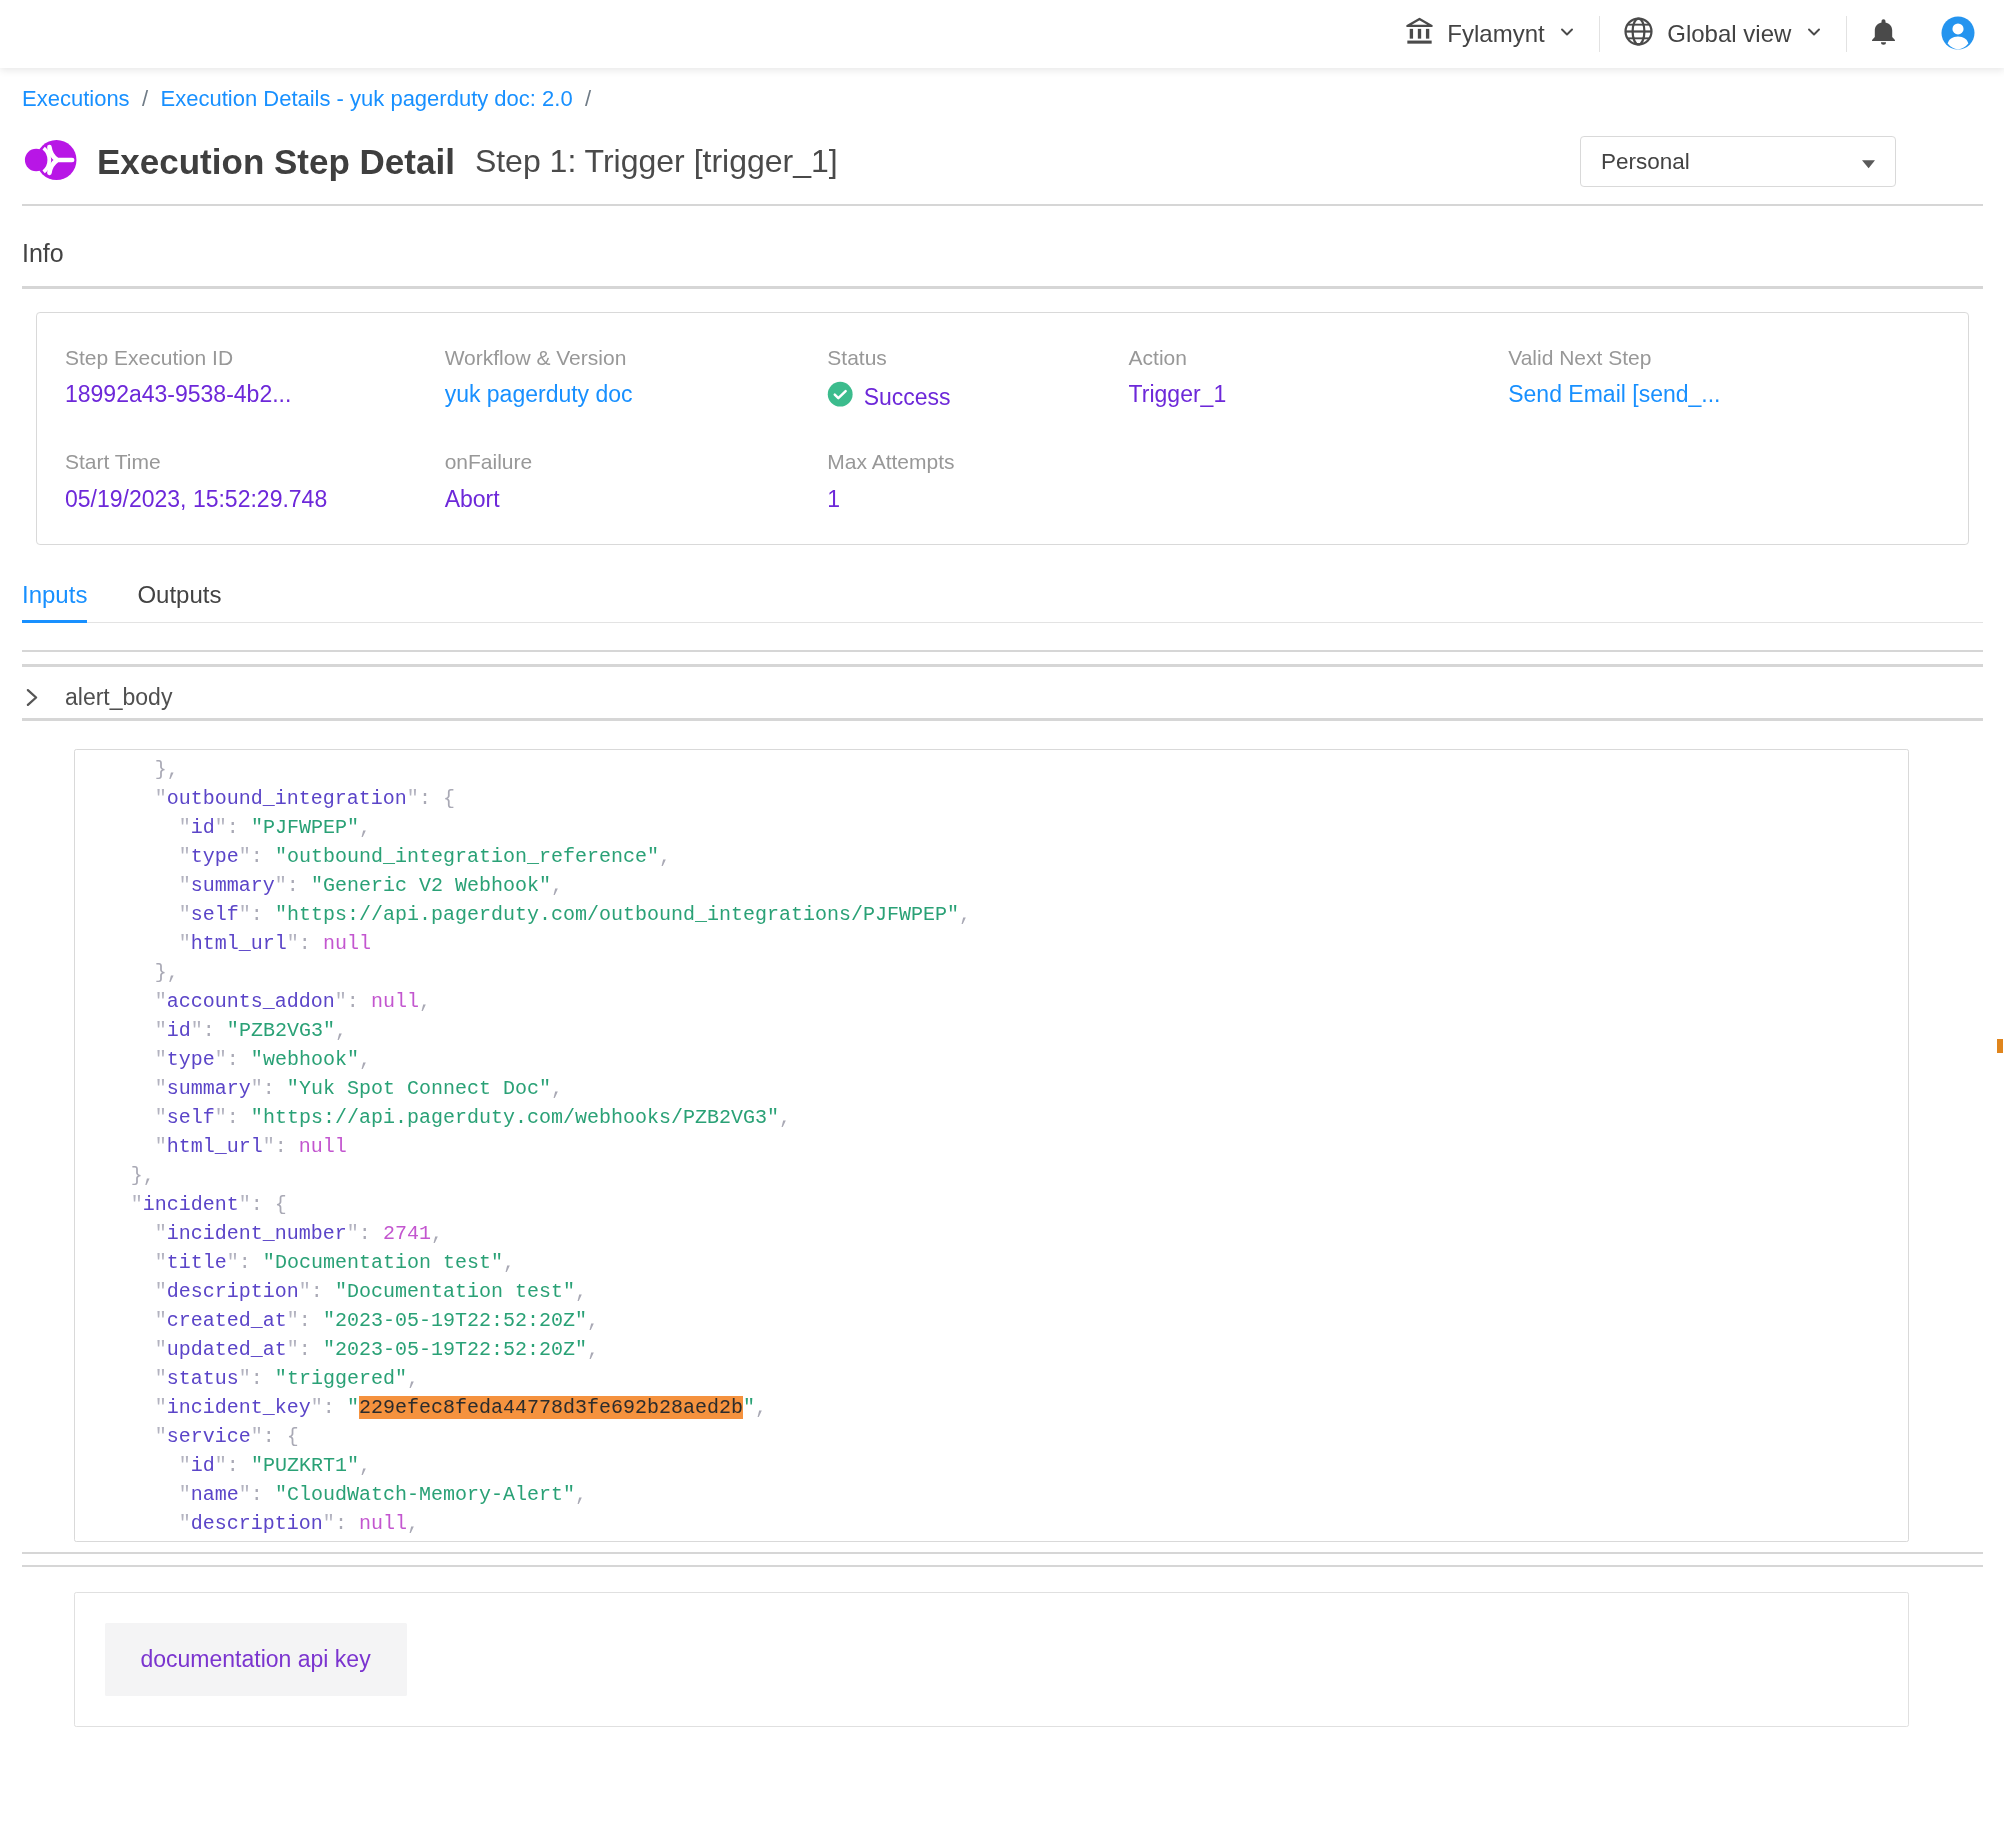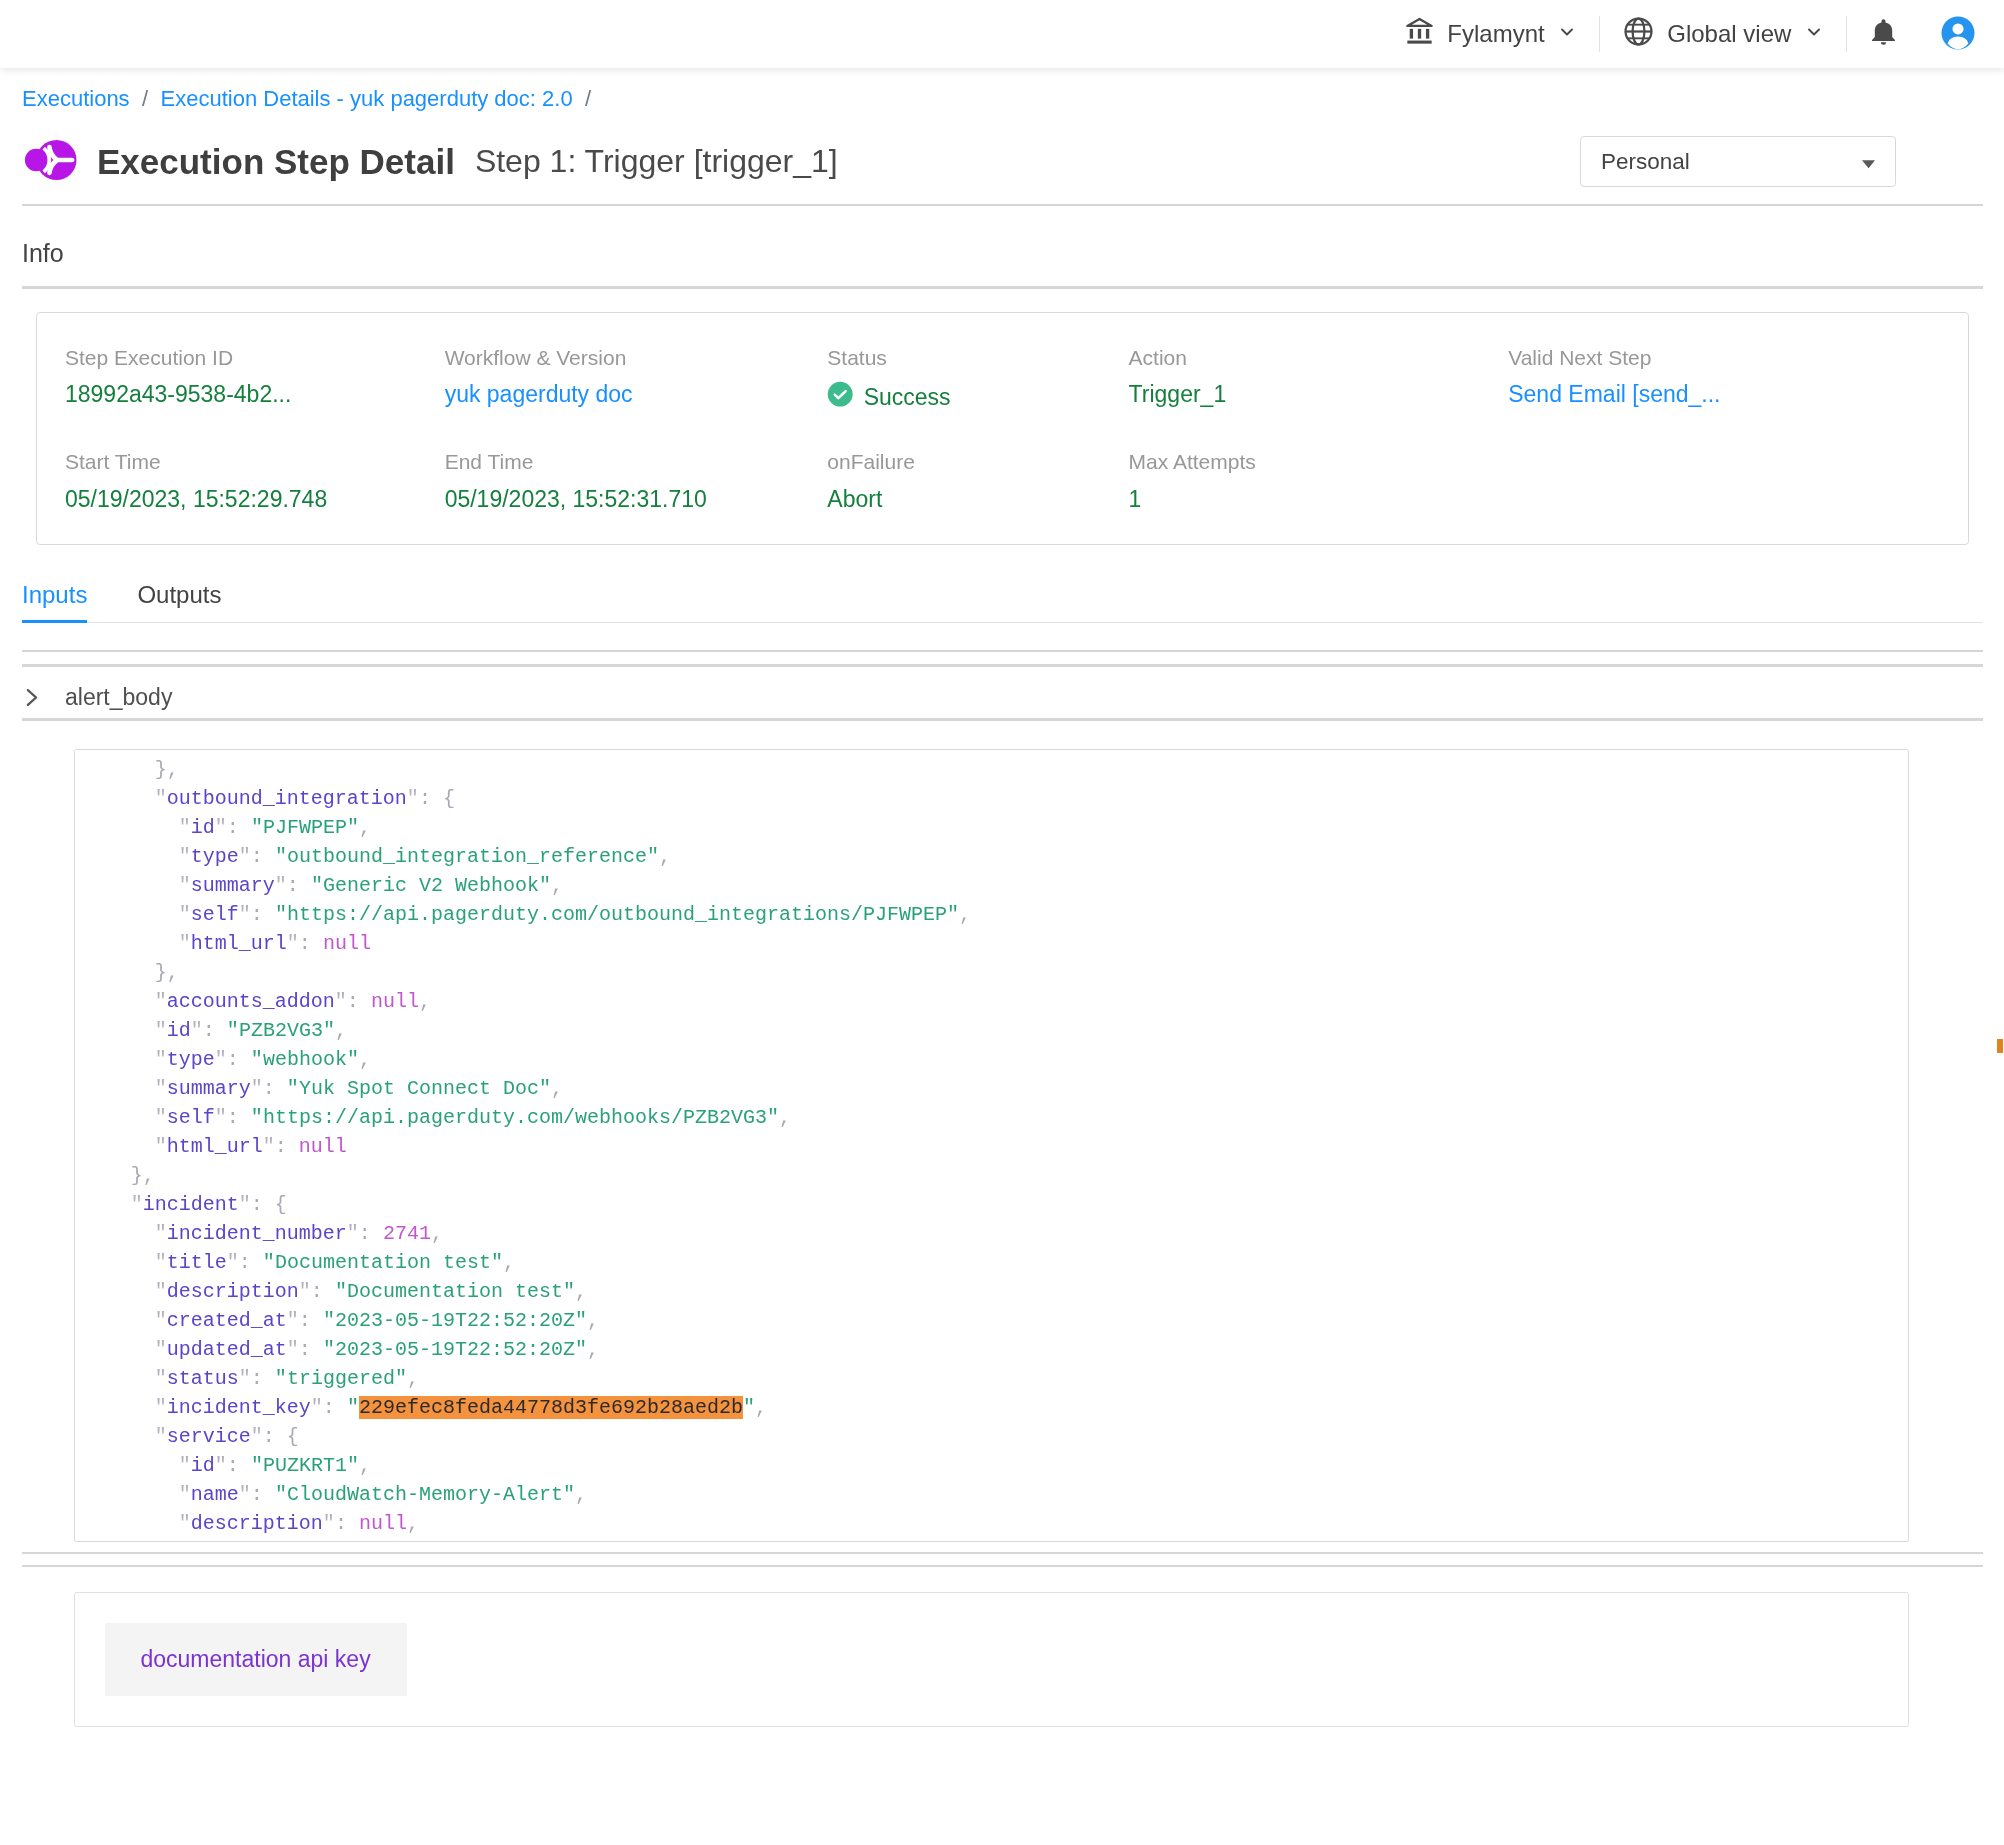--- a/index.html
+++ b/index.html
@@ -47,21 +47,21 @@
   .div-keyname    { margin-top:11px; }
 
   .info-heading { margin-top:33px; font-size:25px; color:#434343; }
 
   .info-card {
     margin:23px 14px 0; border:1.6px solid #d9d9d9; border-radius:3.9px;
     padding:33px 7.8px 31px 28px;
     display:grid; grid-template-columns:1.26fr 1.27fr 1fr 1.26fr 1.5fr; row-gap:36px;
   }
   .field .label { font-size:21px; color:#989898; }
-  .field .value { font-size:23px; color:#15803d; margin-top:11.7px; }
+  .field .value { font-size:23px; color:#6d28d9; margin-top:11.7px; }
   .field .value.link { color:#1890ff; cursor:pointer; }
   .status-value { display:flex; align-items:center; gap:10px; }
 
   .tabs { display:flex; gap:50px; margin-top:36px; font-size:24px; }
   .tab { padding-bottom:11.7px; cursor:pointer; color:#434343; }
   .tab.active { color:#1890ff; border-bottom:3.1px solid #1890ff; }
   .tab-hairline { height:1.6px; background:#e3e3e3; margin-top:-1.6px; }
 
   .params-heading { margin-top:20px; display:flex; align-items:center; gap:15.5px; font-size:23px; color:#434343; }
 
@@ -213,24 +213,20 @@
       <div class="label">Action</div>
       <div class="value">Trigger_1</div>
     </div>
     <div class="field">
       <div class="label">Valid Next Step</div>
       <div class="value link">Send Email [send_...</div>
     </div>
     <div class="field">
       <div class="label">Start Time</div>
       <div class="value">05/19/2023, 15:52:29.748</div>
-    </div>
-    <div class="field">
-      <div class="label">End Time</div>
-      <div class="value">05/19/2023, 15:52:31.710</div>
     </div>
     <div class="field">
       <div class="label">onFailure</div>
       <div class="value">Abort</div>
     </div>
     <div class="field">
       <div class="label">Max Attempts</div>
       <div class="value">1</div>
     </div>
   </div>

